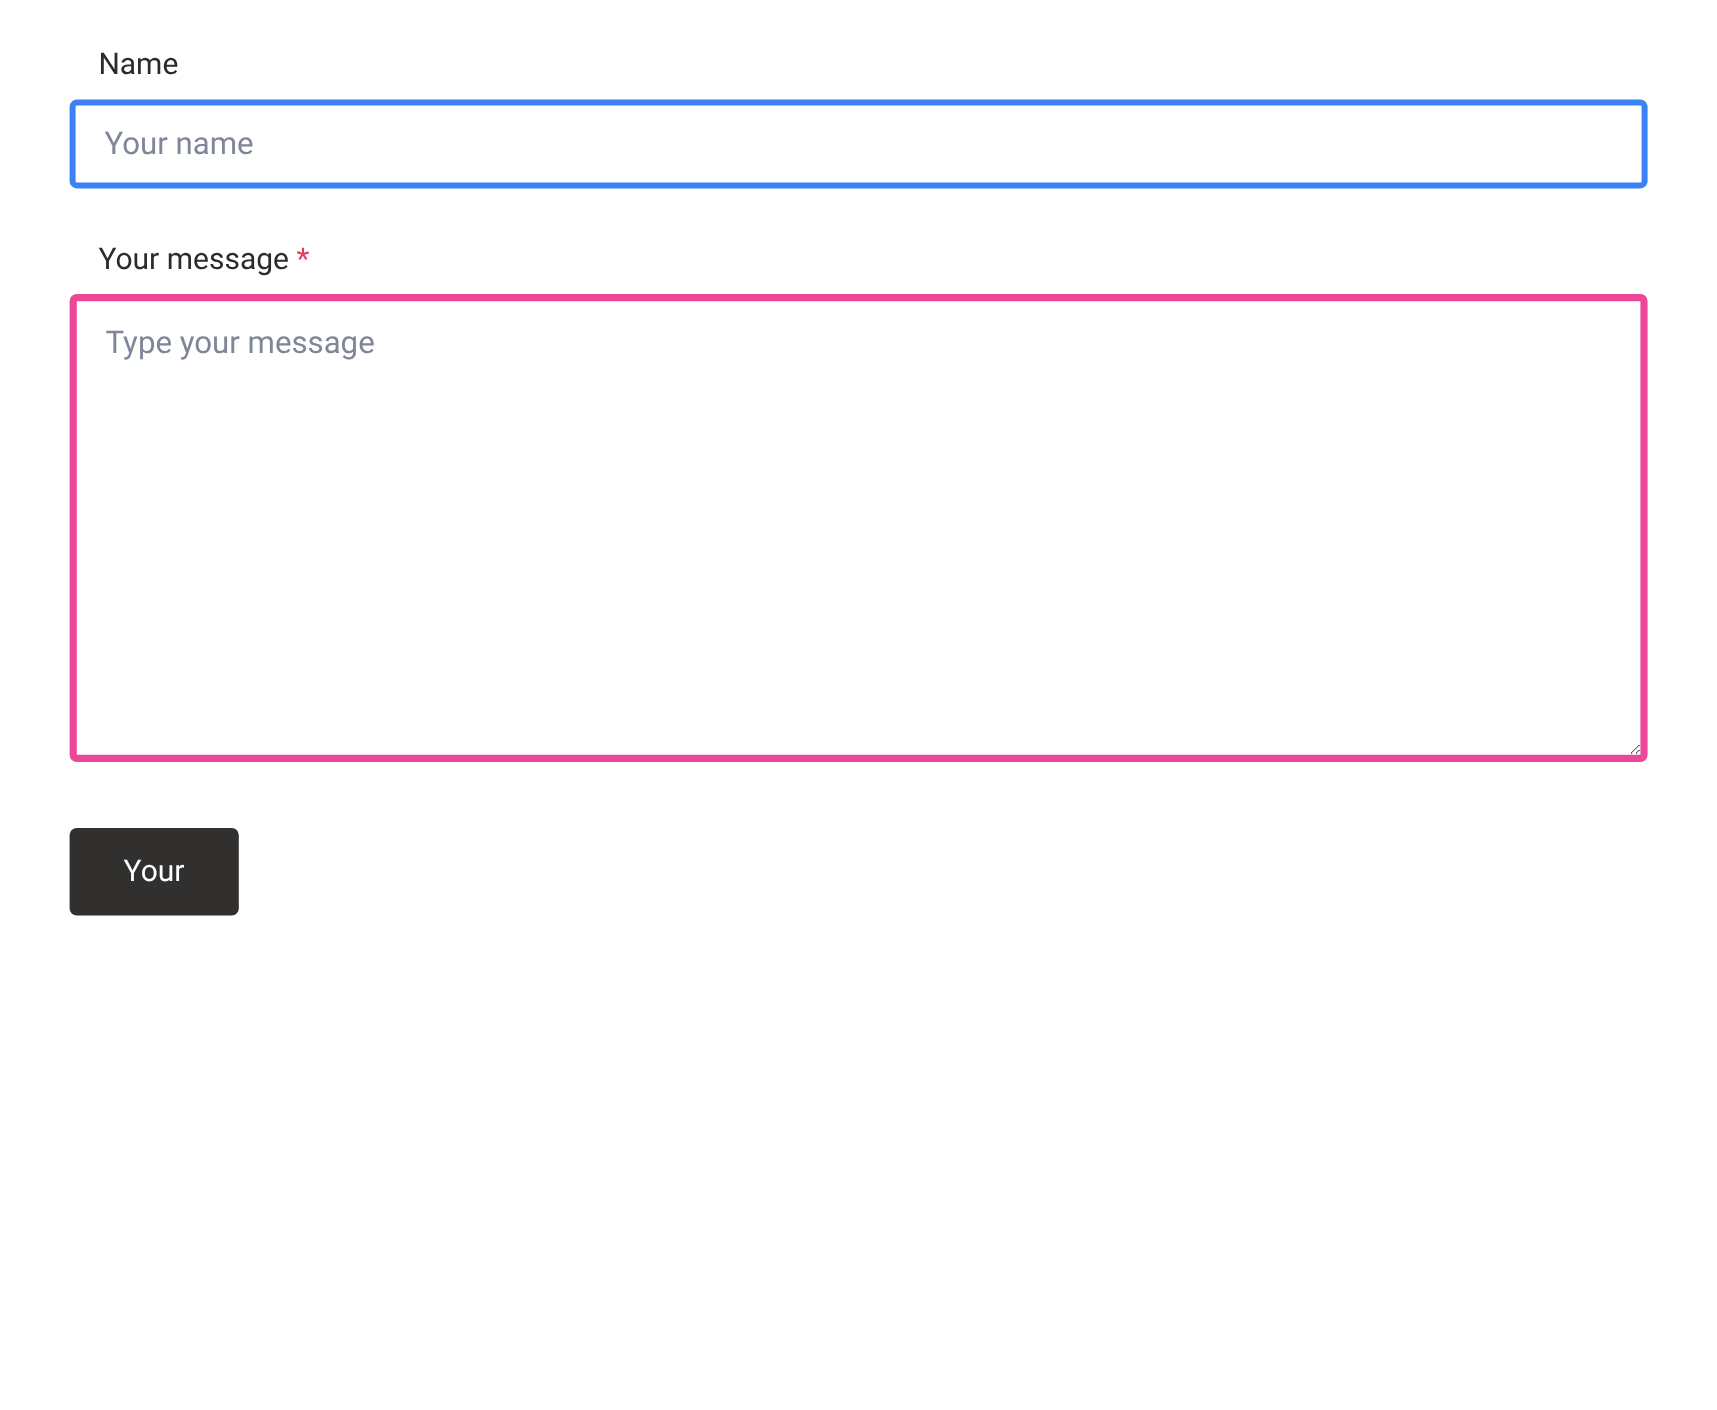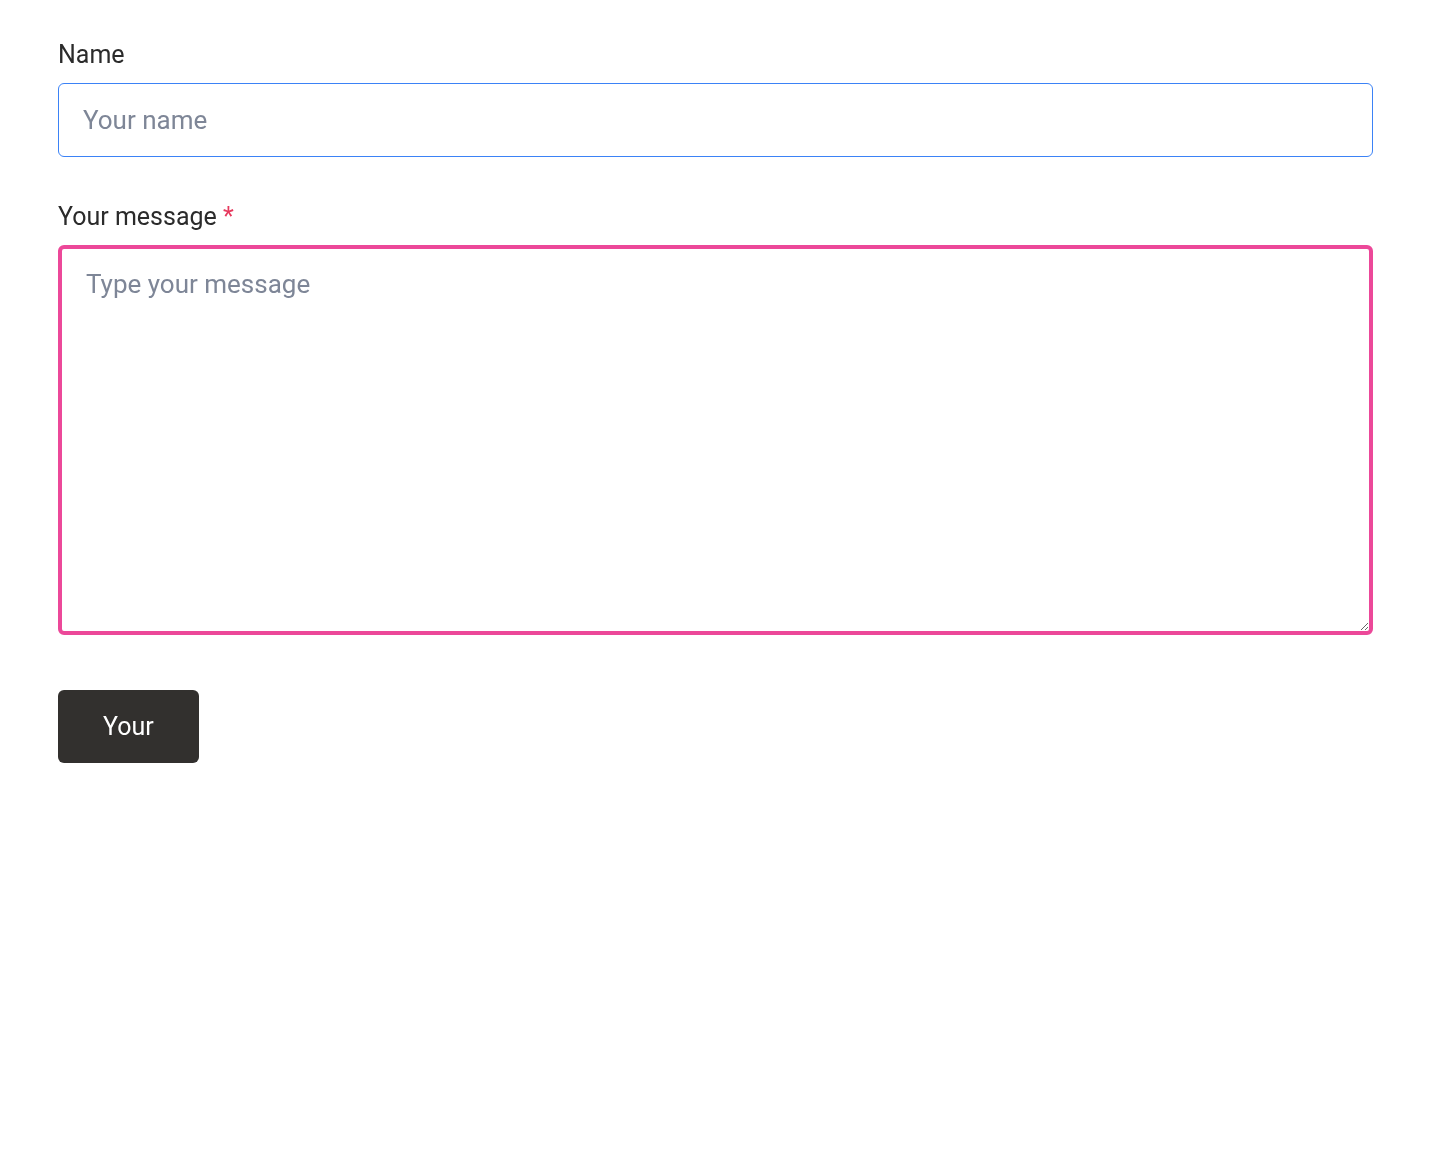--- a/index.html
+++ b/index.html
@@ -14,47 +14,48 @@
     }
     .form-group {
       margin-bottom: 45px;
     }
     .form-label {
       display: block;
       font-size: 25px;
       color: #2b2b2b;
       margin-bottom: 14px;
       font-weight: 400;
+      margin-left: 24px;
     }
     .required-mark {
       color: #e63a5e;
     }
     .text-input {
       width: 100%;
       height: 74px;
       padding: 0 24px;
       font-size: 26px;
       color: #333;
       background: #ffffff;
-      border: 1px solid #3b82f6;
+      border: 5px solid #3b82f6;
       border-radius: 6px;
       outline: none;
       font-family: inherit;
     }
     .text-input::placeholder {
       color: #7e8697;
     }
     .textarea-input {
       width: 100%;
       height: 390px;
       padding: 20px 24px;
       font-size: 26px;
       color: #333;
       background: #ffffff;
-      border: 4px solid #ec4899;
+      border: 6px solid #ec4899;
       border-radius: 6px;
       outline: none;
       font-family: inherit;
       resize: vertical;
     }
     .textarea-input::placeholder {
       color: #7e8697;
     }
     .submit-button {
       padding: 22px 45px;

